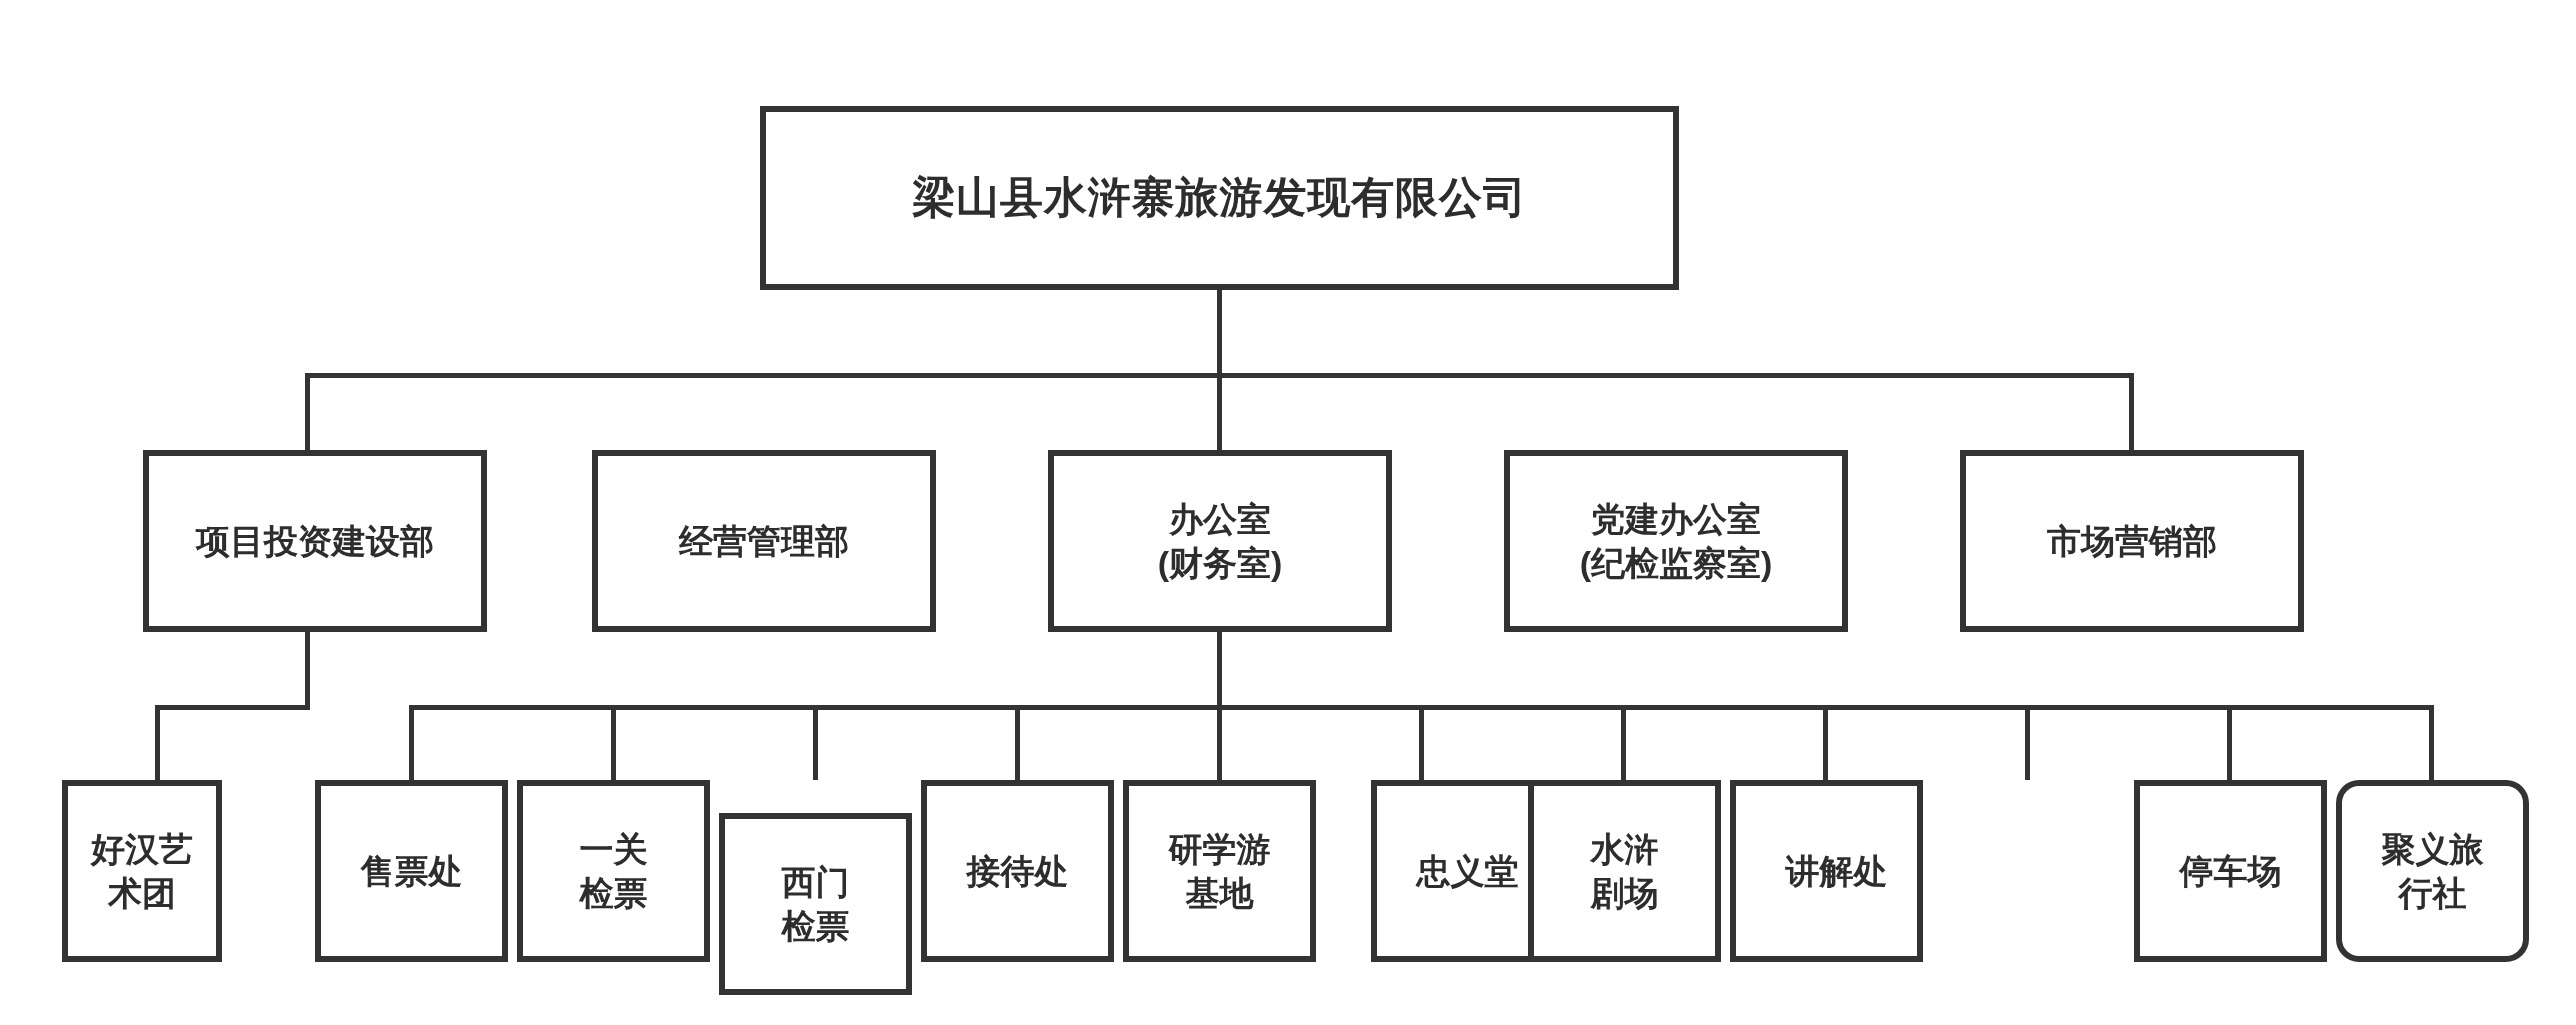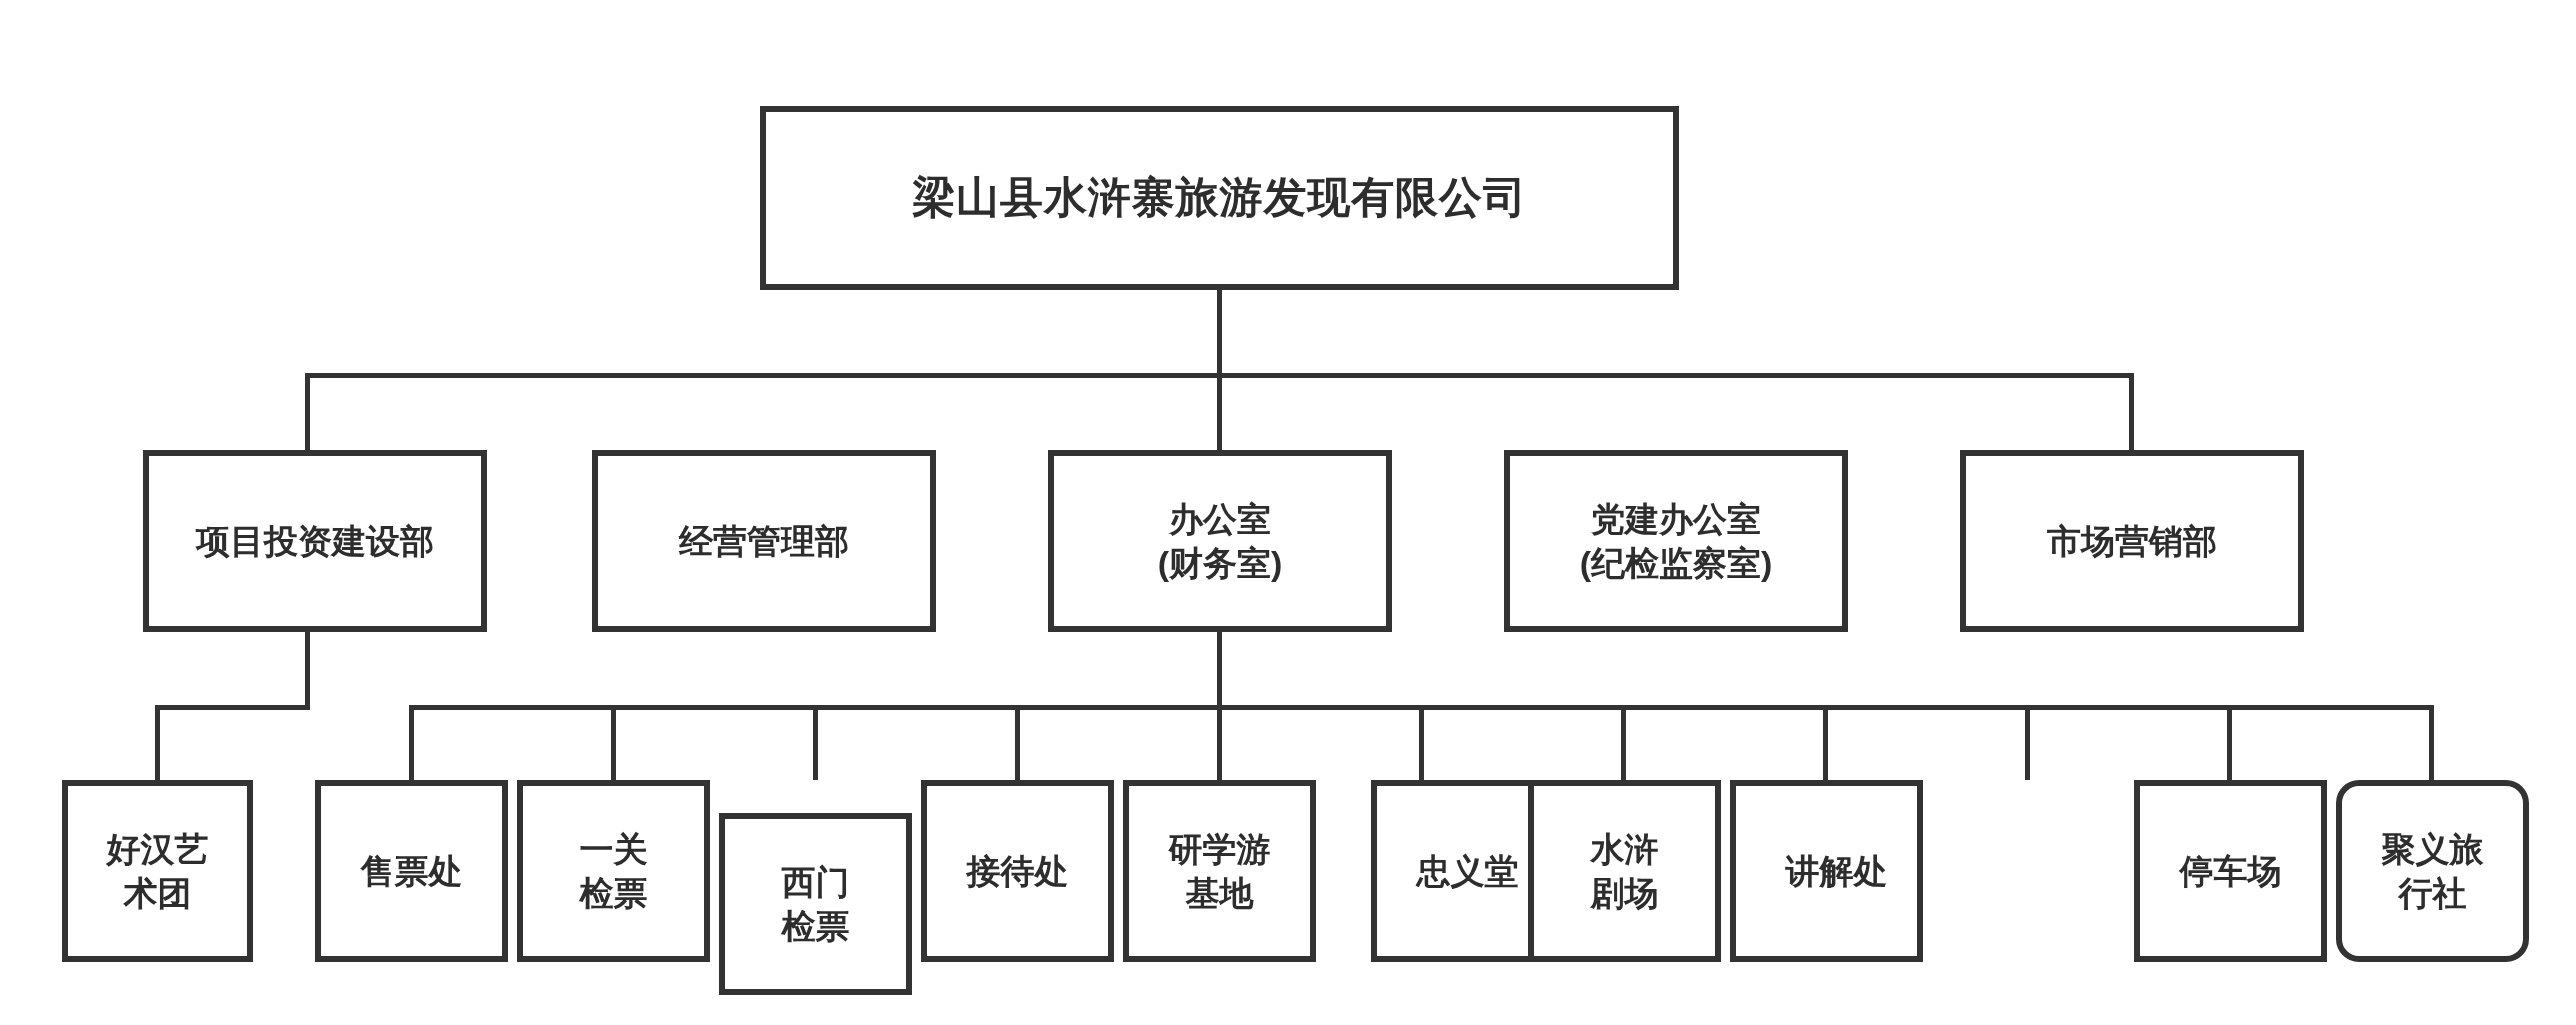--- a/index.html
+++ b/index.html
@@ -105,21 +105,21 @@
     <span class="ln">(财务室)</span>
   </div>
   <div class="box l2" style="left:1504px;">
     <span class="ln">党建办公室</span>
     <span class="ln">(纪检监察室)</span>
   </div>
   <div class="box l2" style="left:1960px;">
     <span class="ln">市场营销部</span>
   </div>
 
-  <div class="box l3" style="left:62px; width:191px;">
+  <div class="box l3" style="left:62px; width:160px;">
     <span class="ln">好汉艺</span>
     <span class="ln">术团</span>
   </div>
   <div class="box l3" style="left:315px;">
     <span class="ln">售票处</span>
   </div>
   <div class="box l3" style="left:517px;">
     <span class="ln">一关</span>
     <span class="ln">检票</span>
   </div>

